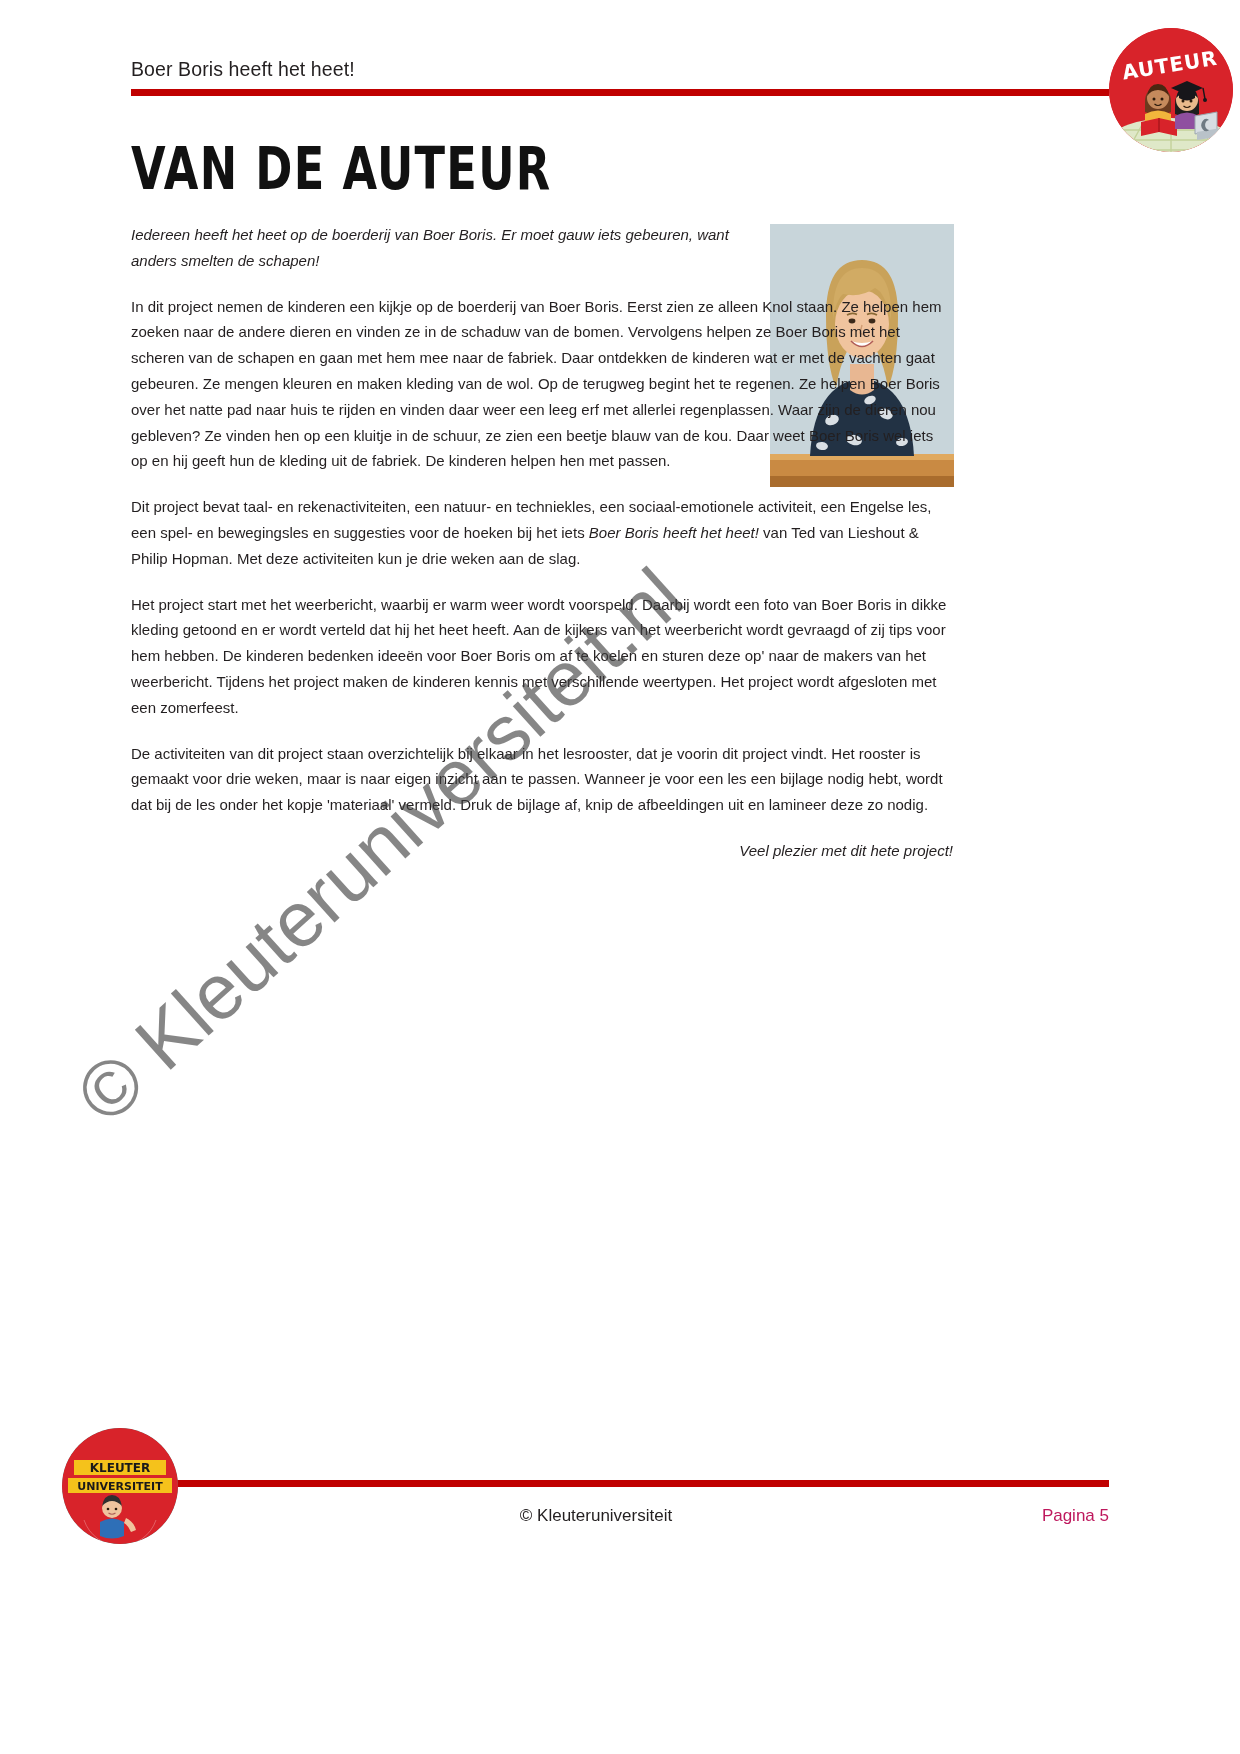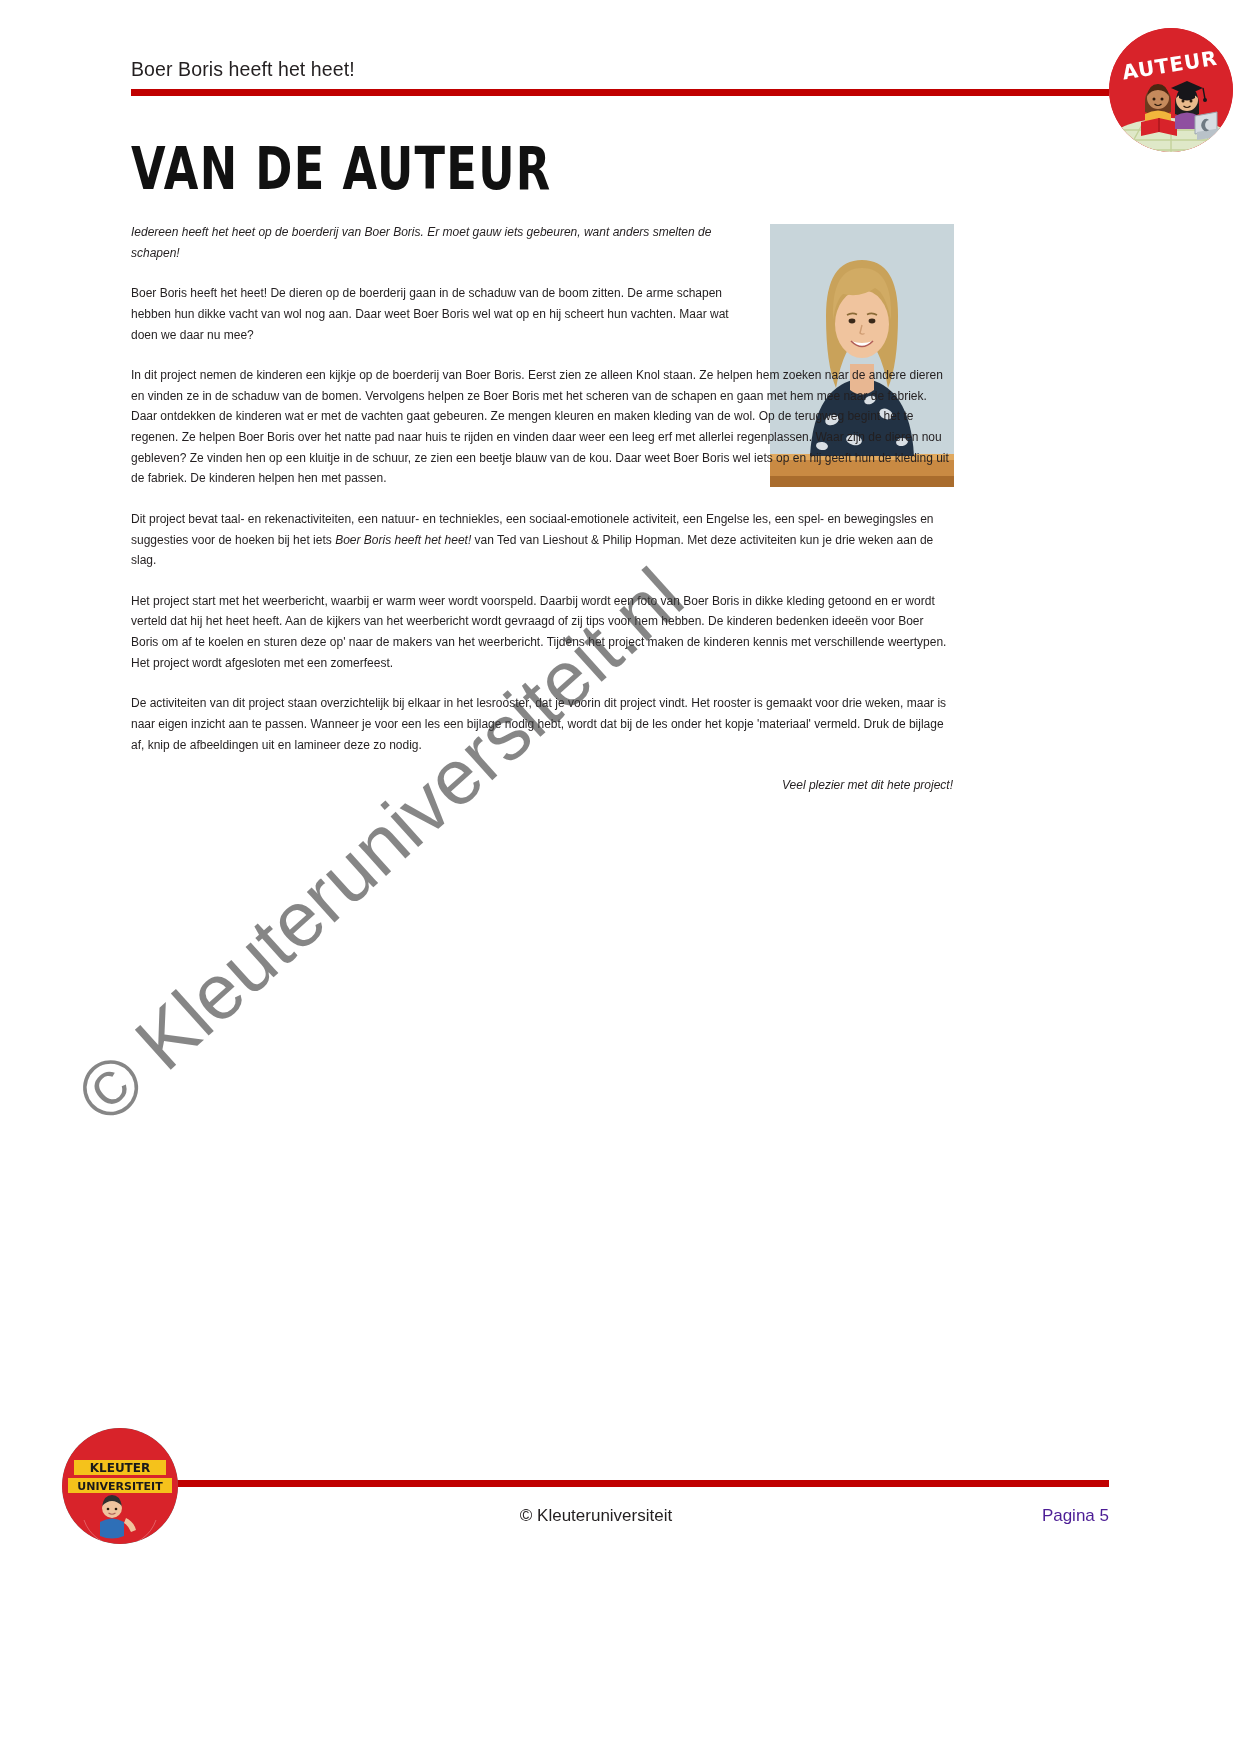--- a/index.html
+++ b/index.html
@@ -75,21 +75,21 @@
     line-height: 1;
   }
 
   
   .content {
     position: absolute;
     left: 131px;
     top: 222px;
     width: 822px;
     color: #231f20;
-    font-size: 12px;
+    font-size: 15px;
     line-height: 1.72;
     text-align: left;
   }
   .content p { margin: 0 0 20px 0; }
   .content p.narrow {
     width: 615px;
   }
   .intro { font-style: italic; }
   .sig { font-style: italic; margin-bottom: 18px; text-align: right; }
   .sig-name { font-style: italic; }
@@ -162,21 +162,21 @@
     width: 1192px;
     text-align: center;
     font-size: 17px;
     color: #231f20;
   }
   .footer-page {
     position: absolute;
     right: 131px;
     top: 26px;
     font-size: 17px;
-    color: #4c1d95;
+    color: #be185d;
   }
 </style>
 </head>
 <body>
 
 <div class="page">
 
   <div class="header">
     <div class="header-title">Boer Boris heeft het heet!</div>
     <div class="header-rule"></div>
@@ -274,21 +274,20 @@
 
       <path d="M92 101 l-2 8 q2 2 4.5 0.5" stroke="#cf9c72" stroke-width="1.4" fill="none"></path>
 
       <path d="M81 117 q11 11 22 0 q-11 4 -22 0 z" fill="#ffffff"></path>
       <path d="M81 117 q11 11 22 0" stroke="#b05c55" stroke-width="1.6" fill="none"></path>
     </svg>
   </div>
 
   <div class="content">
     <p class="intro narrow">Iedereen heeft het heet op de boerderij van Boer Boris. Er moet gauw iets gebeuren, want anders smelten de schapen!</p>
-    <p class="narrow">Boer Boris heeft het heet! De dieren op de boerderij gaan in de schaduw van de boom zitten. De arme schapen hebben hun dikke vacht van wol nog aan. Daar weet Boer Boris wel wat op en hij scheert hun vachten. Maar wat doen we daar nu mee?</p>
     <p>In dit project nemen de kinderen een kijkje op de boerderij van Boer Boris. Eerst zien ze alleen Knol staan. Ze helpen hem zoeken naar de andere dieren en vinden ze in de schaduw van de bomen. Vervolgens helpen ze Boer Boris met het scheren van de schapen en gaan met hem mee naar de fabriek. Daar ontdekken de kinderen wat er met de vachten gaat gebeuren. Ze mengen kleuren en maken kleding van de wol. Op de terugweg begint het te regenen. Ze helpen Boer Boris over het natte pad naar huis te rijden en vinden daar weer een leeg erf met allerlei regenplassen. Waar zijn de dieren nou gebleven? Ze vinden hen op een kluitje in de schuur, ze zien een beetje blauw van de kou. Daar weet Boer Boris wel iets op en hij geeft hun de kleding uit de fabriek. De kinderen helpen hen met passen.</p>
     <p><span>Dit project bevat taal- en rekenactiviteiten, een natuur- en techniekles, een sociaal-emotionele activiteit, een Engelse les, een spel- en bewegingsles en suggesties voor de hoeken bij het iets </span><em>Boer Boris heeft het heet!</em><span> van Ted van Lieshout &amp; Philip Hopman. Met deze activiteiten kun je drie weken aan de slag.</span></p>
     <p>Het project start met het weerbericht, waarbij er warm weer wordt voorspeld. Daarbij wordt een foto van Boer Boris in dikke kleding getoond en er wordt verteld dat hij het heet heeft. Aan de kijkers van het weerbericht wordt gevraagd of zij tips voor hem hebben. De kinderen bedenken ideeën voor Boer Boris om af te koelen en sturen deze op' naar de makers van het weerbericht. Tijdens het project maken de kinderen kennis met verschillende weertypen. Het project wordt afgesloten met een zomerfeest.</p>
     <p>De activiteiten van dit project staan overzichtelijk bij elkaar in het lesrooster, dat je voorin dit project vindt. Het rooster is gemaakt voor drie weken, maar is naar eigen inzicht aan te passen. Wanneer je voor een les een bijlage nodig hebt, wordt dat bij de les onder het kopje 'materiaal' vermeld. Druk de bijlage af, knip de afbeeldingen uit en lamineer deze zo nodig.</p>
     <p class="sig">Veel plezier met dit hete project!</p>
   </div>
 
   <div class="watermark">
     <div class="watermark-text">© Kleuteruniversiteit.nl</div>
   </div>

